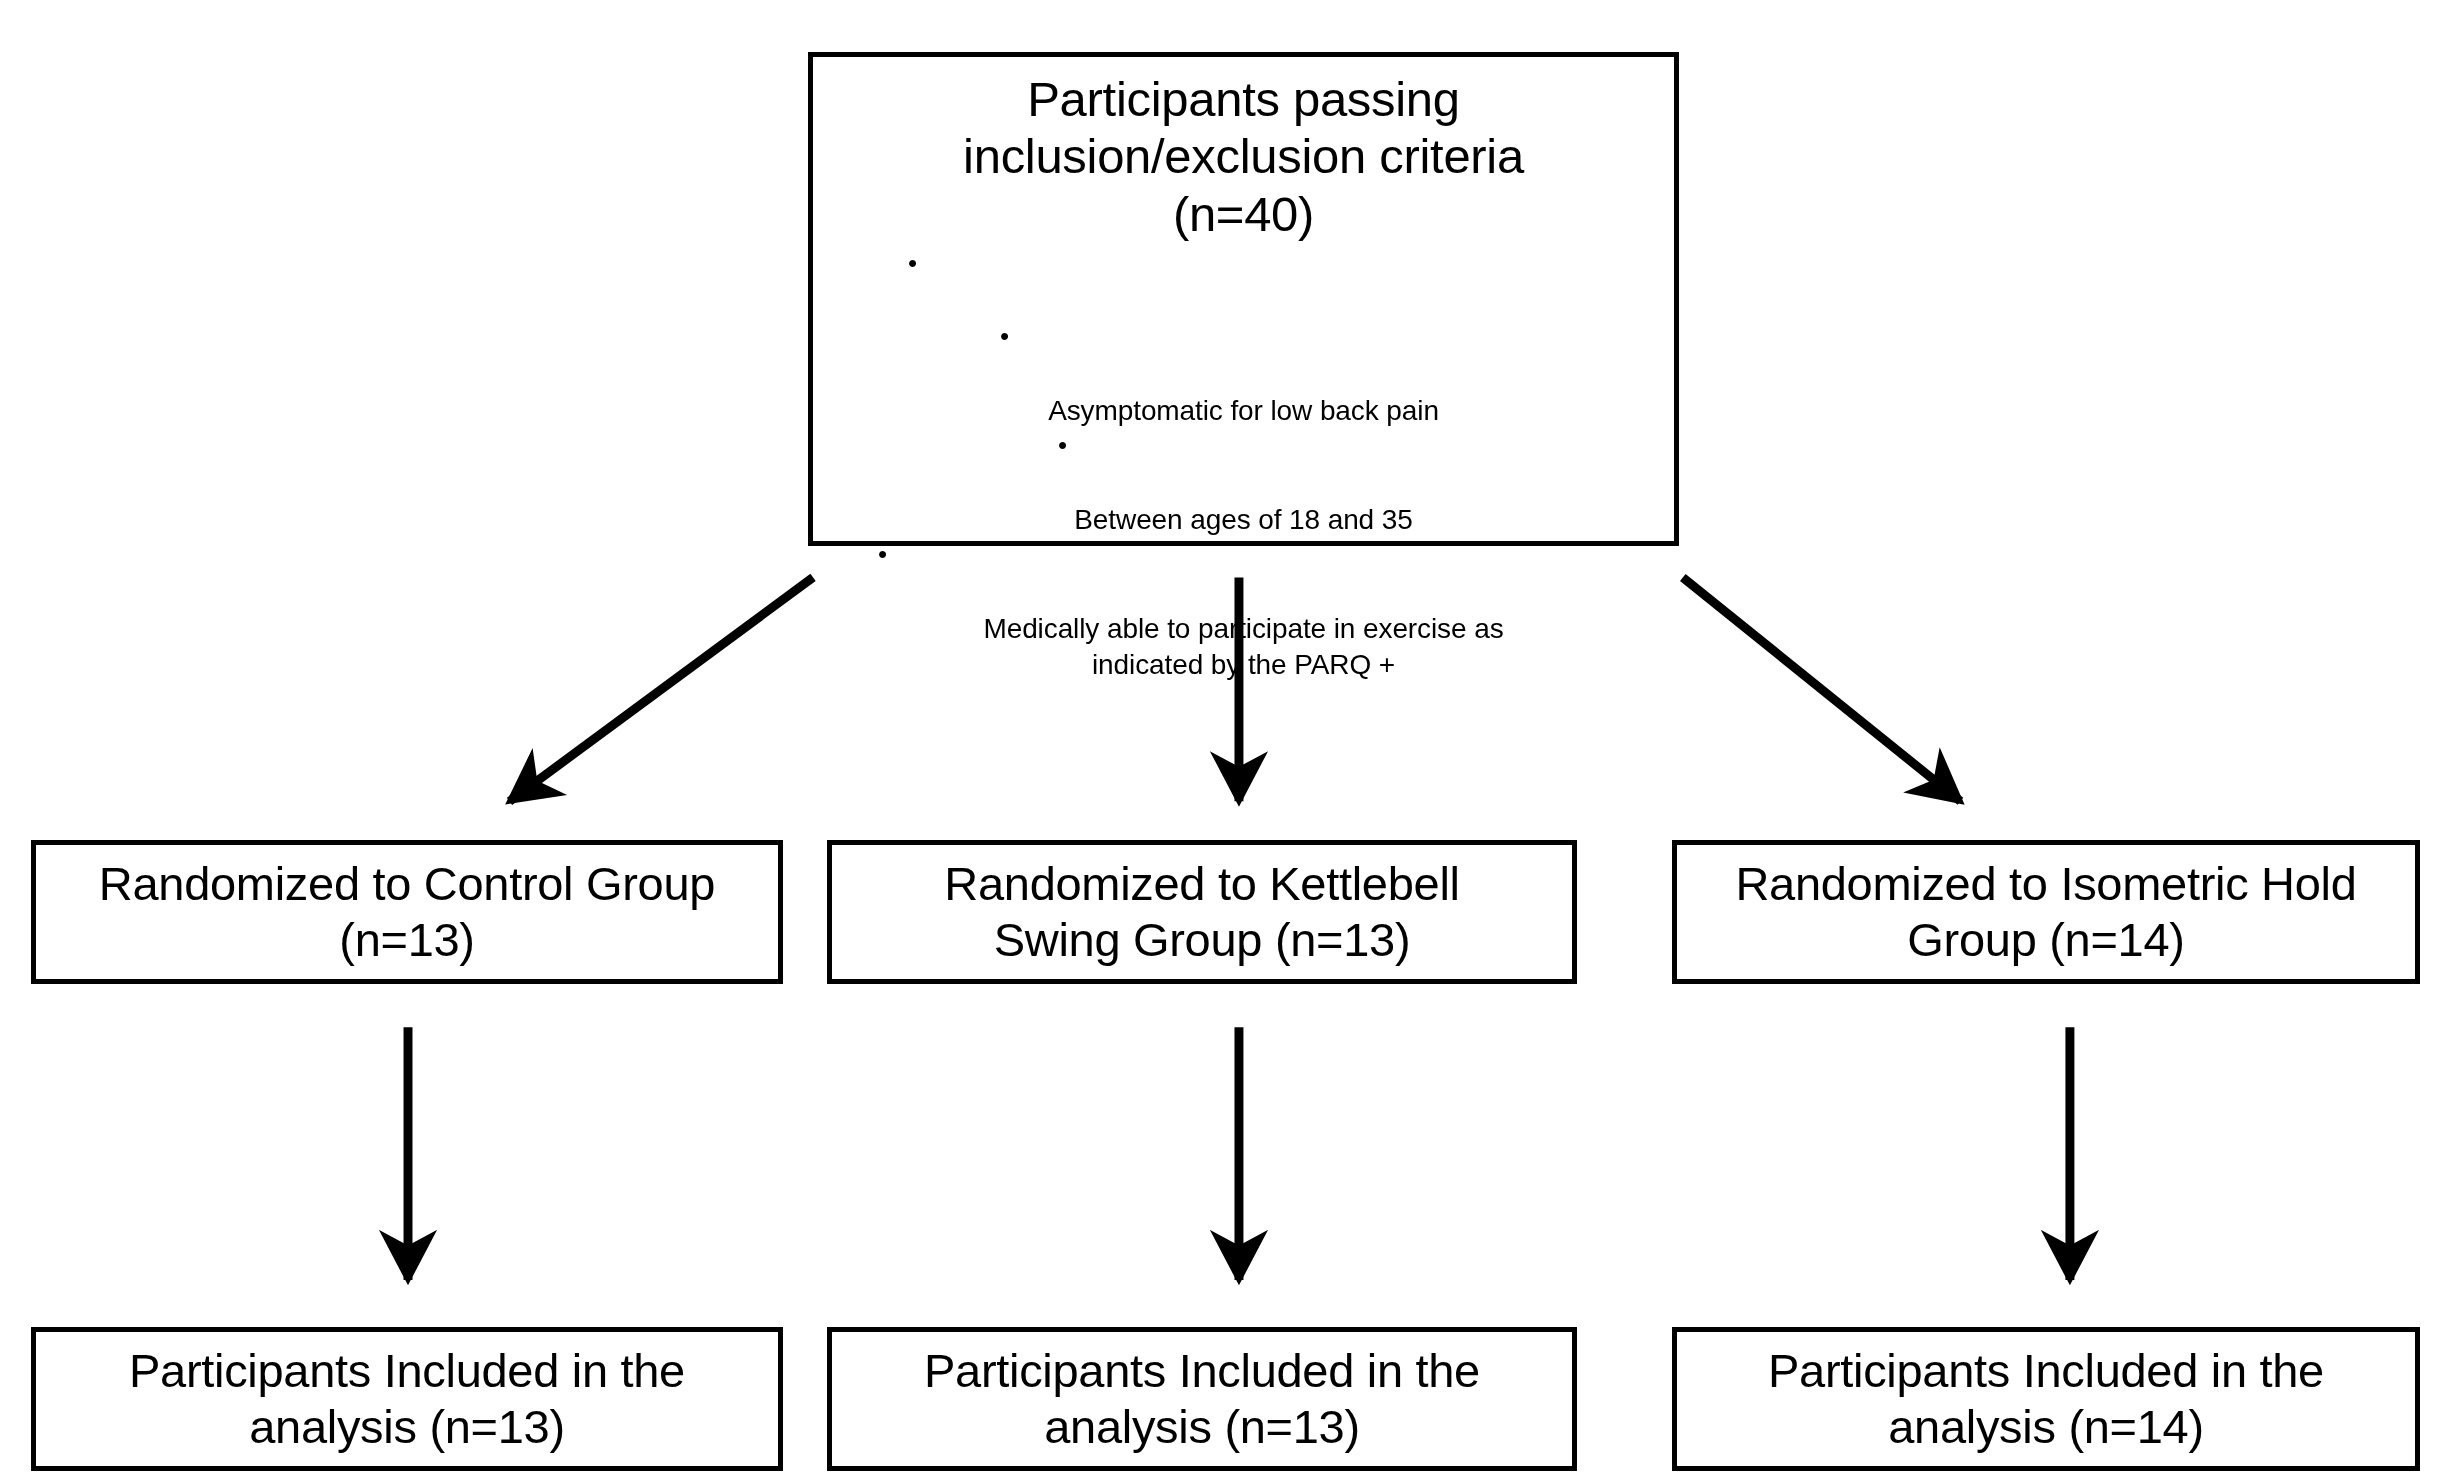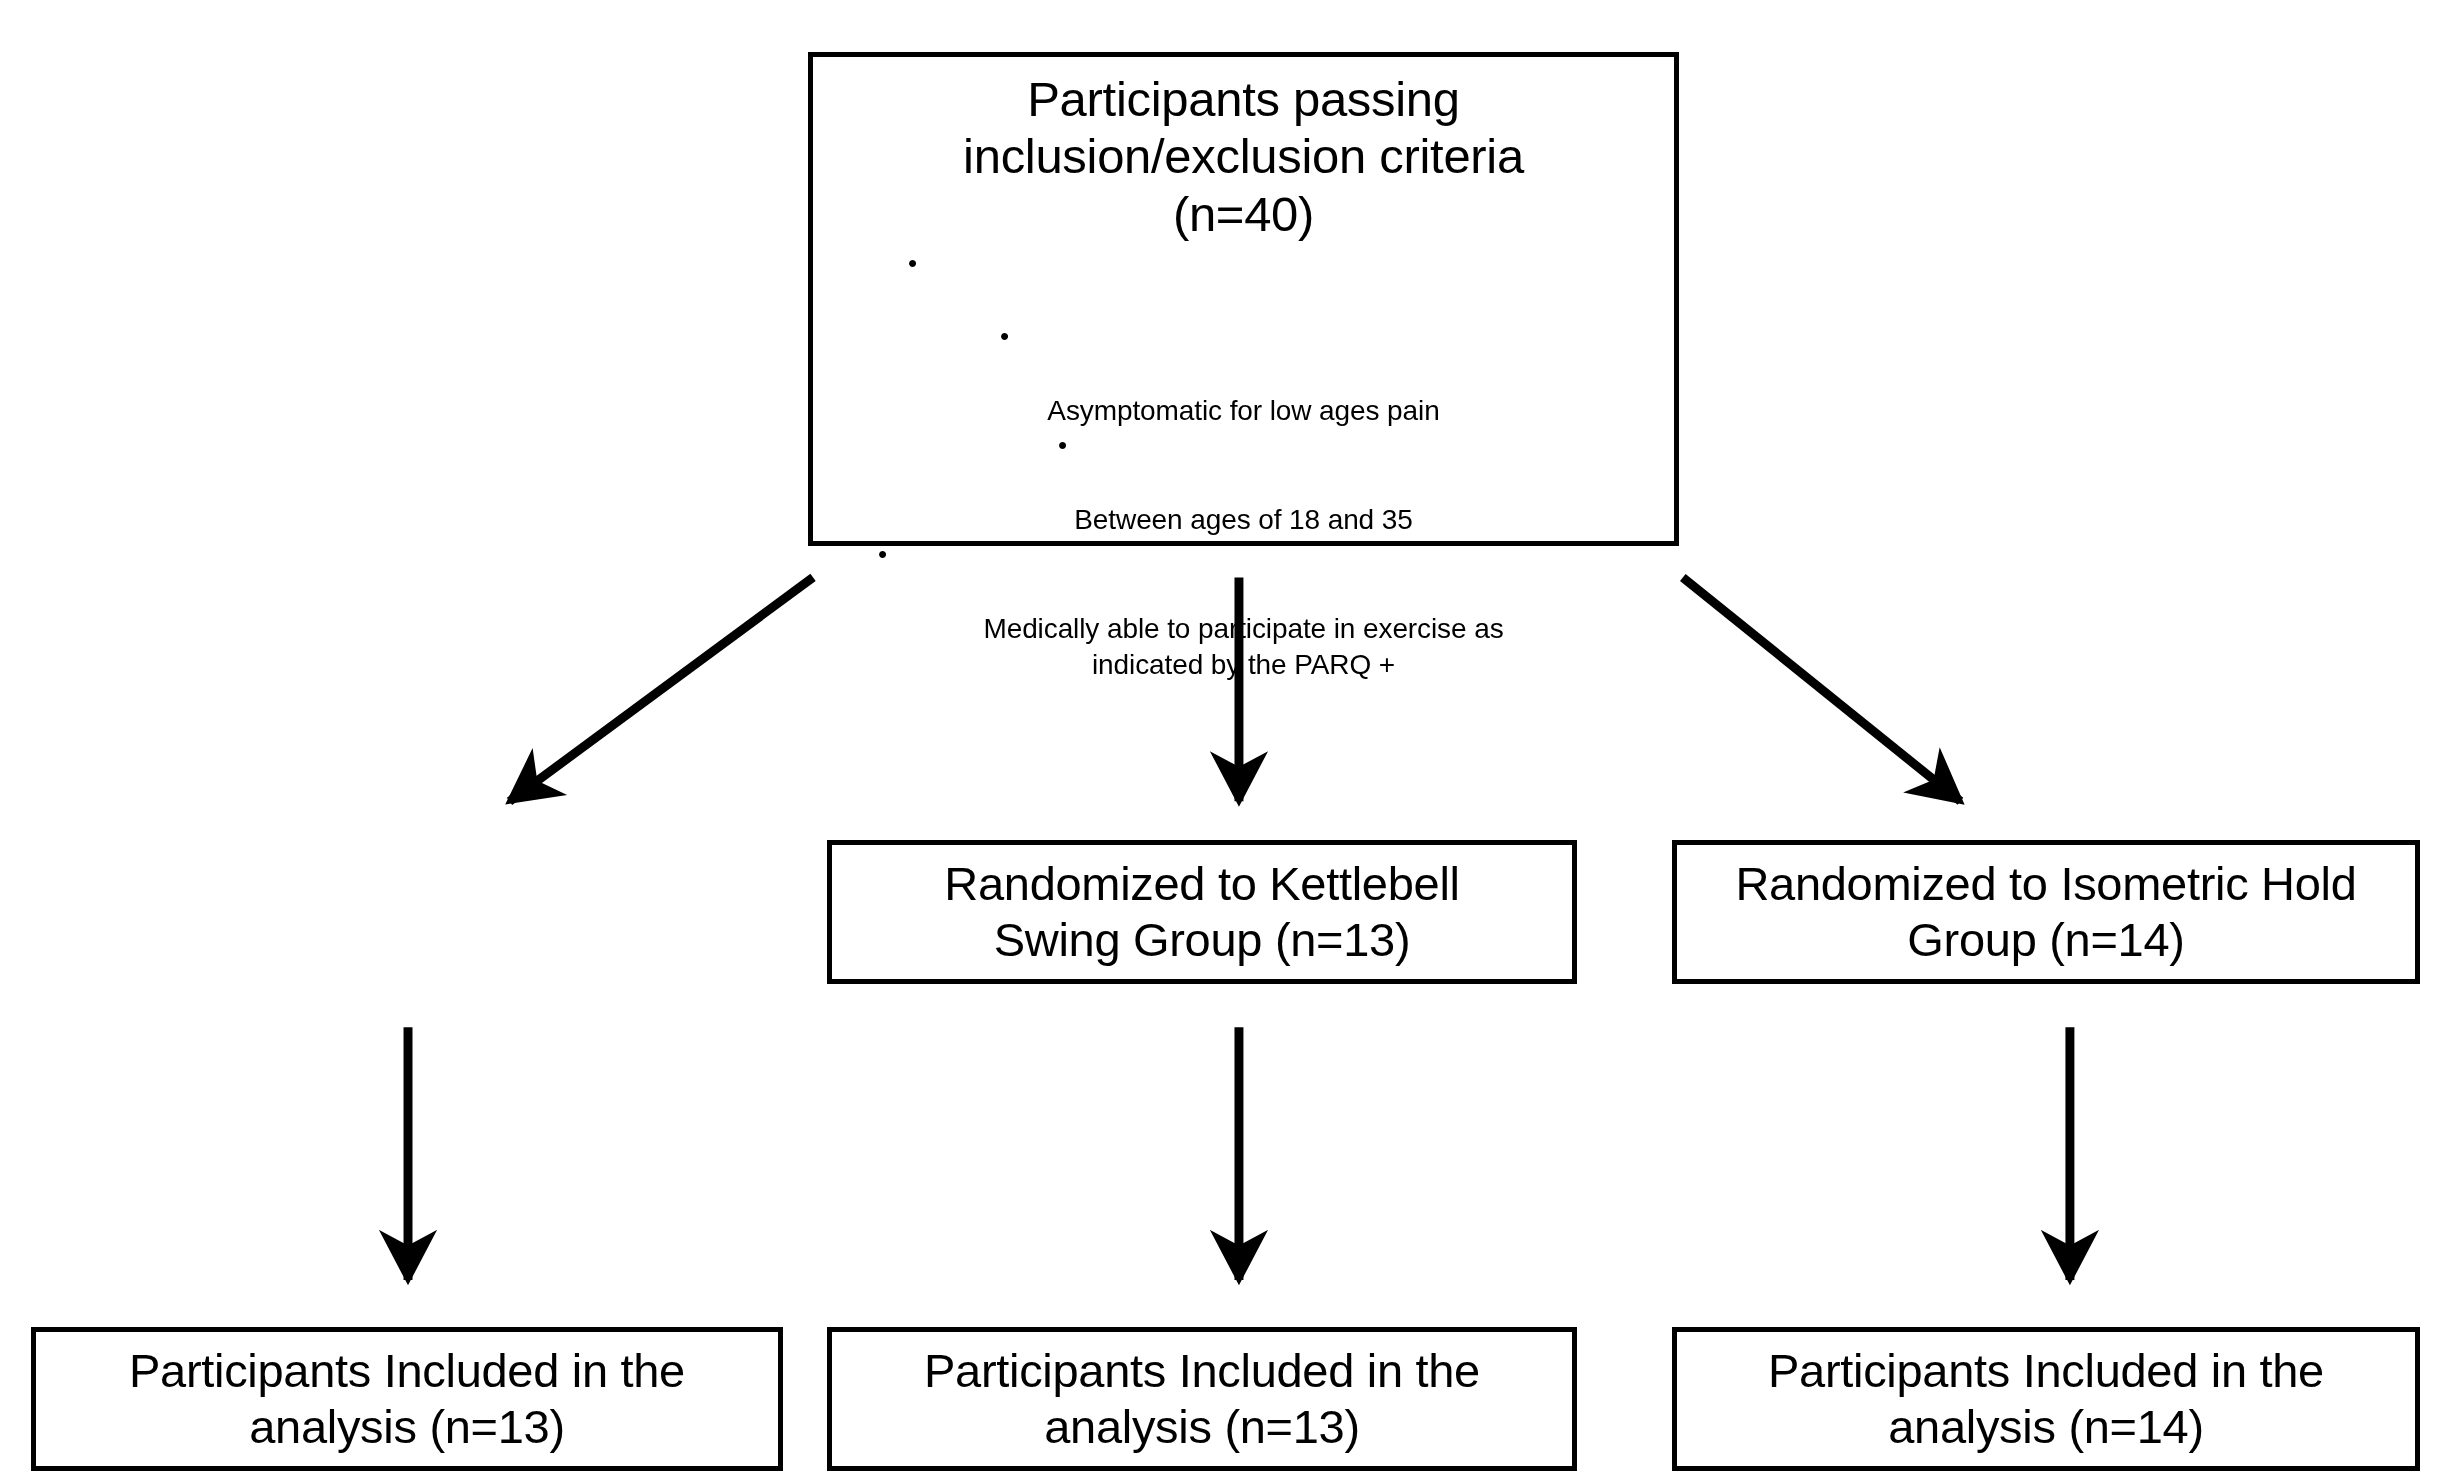--- a/index.html
+++ b/index.html
@@ -103,34 +103,38 @@
     <div class="top-heading">Participants passing
 inclusion/exclusion criteria
 (n=40)</div>
 
     <ul class="criteria-list">
       <li class="criteria-item ci-0">
         <span class="bullet">•</span>
       </li>
       <li class="criteria-item ci-1">
         <span class="bullet">•</span>
-        <span>Asymptomatic for low ages pain</span>
+        <span>Asymptomatic for low back pain</span>
       </li>
       <li class="criteria-item ci-2">
         <span class="bullet">•</span>
         <span>Between ages of 18 and 35</span>
       </li>
       <li class="criteria-item ci-3">
         <span class="bullet">•</span>
         <span>Medically able to participate in exercise as
 indicated by the PARQ +</span>
       </li>
     </ul>
   </div>
 
+  <div class="box row-box row-mid col-left">
+    <div class="label">Randomized to Control Group
+(n=13)</div>
+  </div>
   <div class="box row-box row-mid col-center">
     <div class="label">Randomized to Kettlebell
 Swing Group (n=13)</div>
   </div>
   <div class="box row-box row-mid col-right">
     <div class="label">Randomized to Isometric Hold
 Group (n=14)</div>
   </div>
 
   <div class="box row-box row-bottom col-left">

